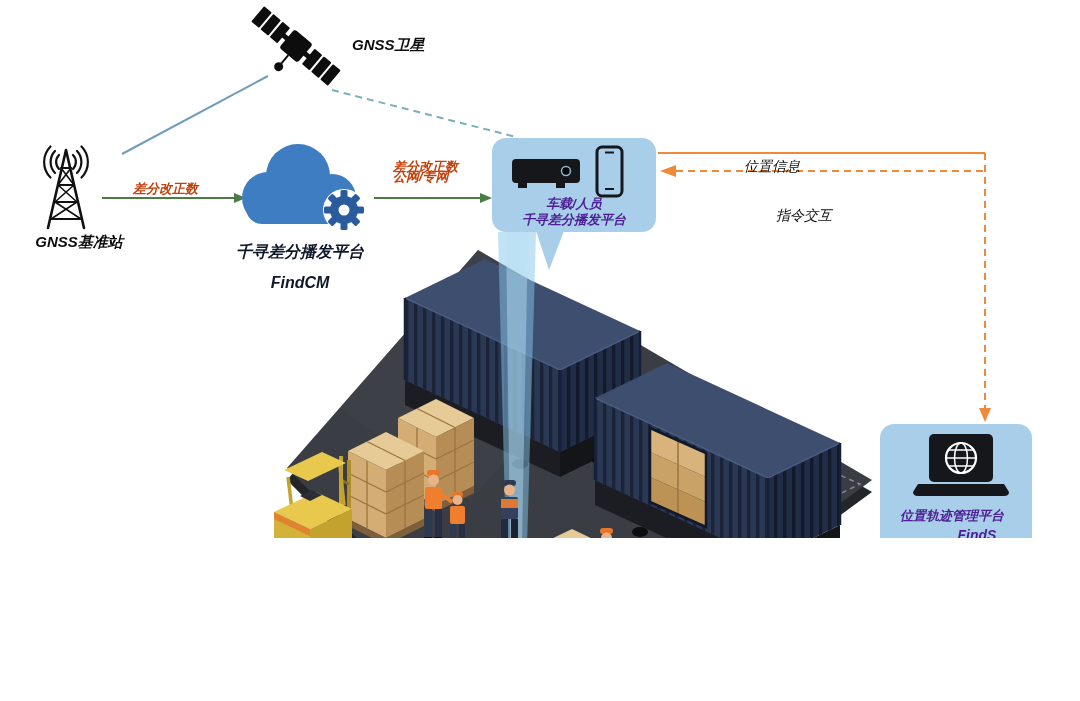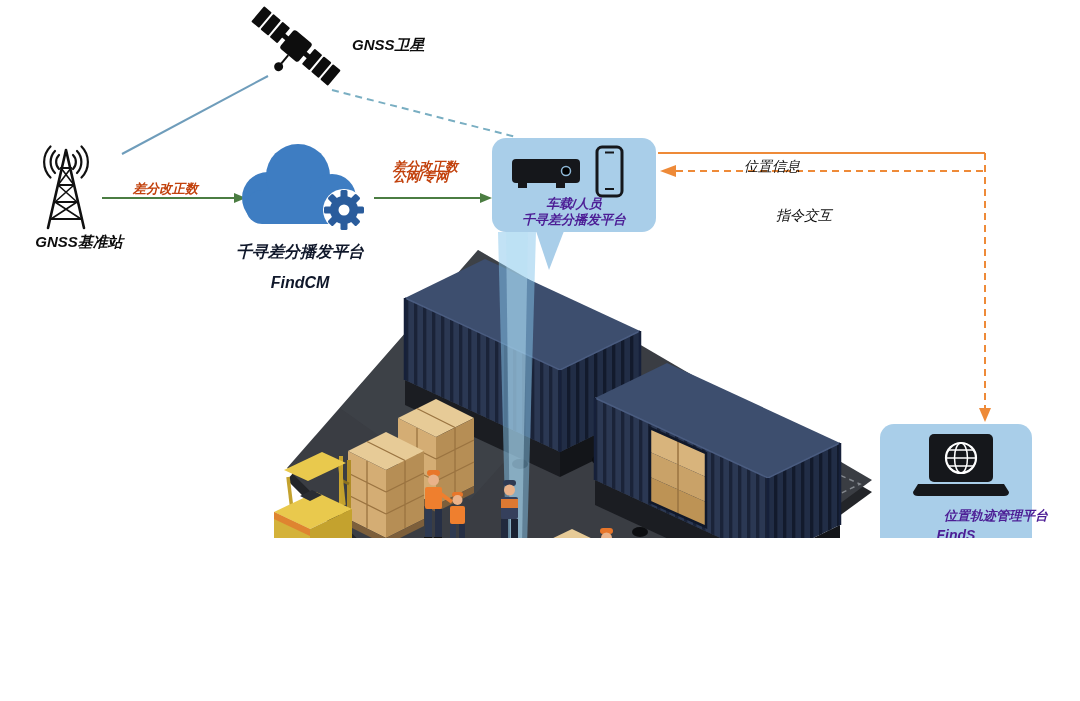--- a/index.html
+++ b/index.html
@@ -311,16 +311,16 @@
 
 <div class="lbl green b" style="left:393px;top:158px;">差分改正数</div>
 <div class="lbl green b" style="left:393px;top:168px;">公网/专网</div>
 
 <div class="lbl bubbletxt center" style="left:492px;top:195px;width:164px;">车载/人员</div>
 <div class="lbl bubbletxt center" style="left:492px;top:211px;width:164px;">千寻差分播发平台</div>
 
 <div class="lbl plain14 center" style="left:712px;top:131px;width:120px;">位置信息</div>
 <div class="lbl plain14 center" style="left:712px;top:180px;width:120px;text-align:right;">指令交互</div>
 
-<div class="lbl bubbletxt center" style="left:920px;top:507px;width:152px;">位置轨迹管理平台</div>
-<div class="lbl bubbletxt center" style="left:880px;top:527px;width:152px;font-size:14px;">FindS</div>
+<div class="lbl bubbletxt center" style="left:876px;top:507px;width:152px;">位置轨迹管理平台</div>
+<div class="lbl bubbletxt center" style="left:880px;top:527px;width:152px;font-size:14px;padding-left:21px;">FindS</div>
 
 </div>
 
 </body></html>

